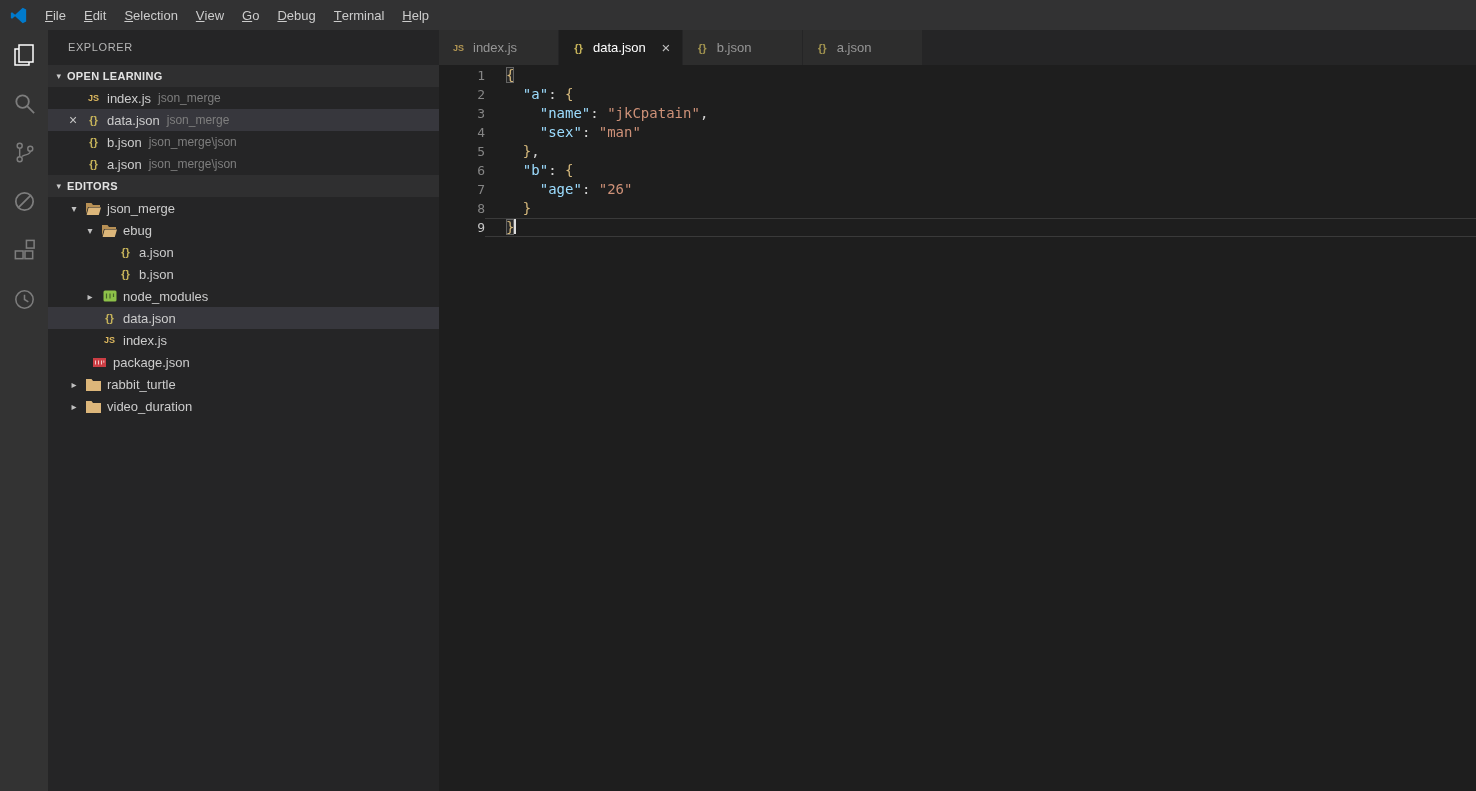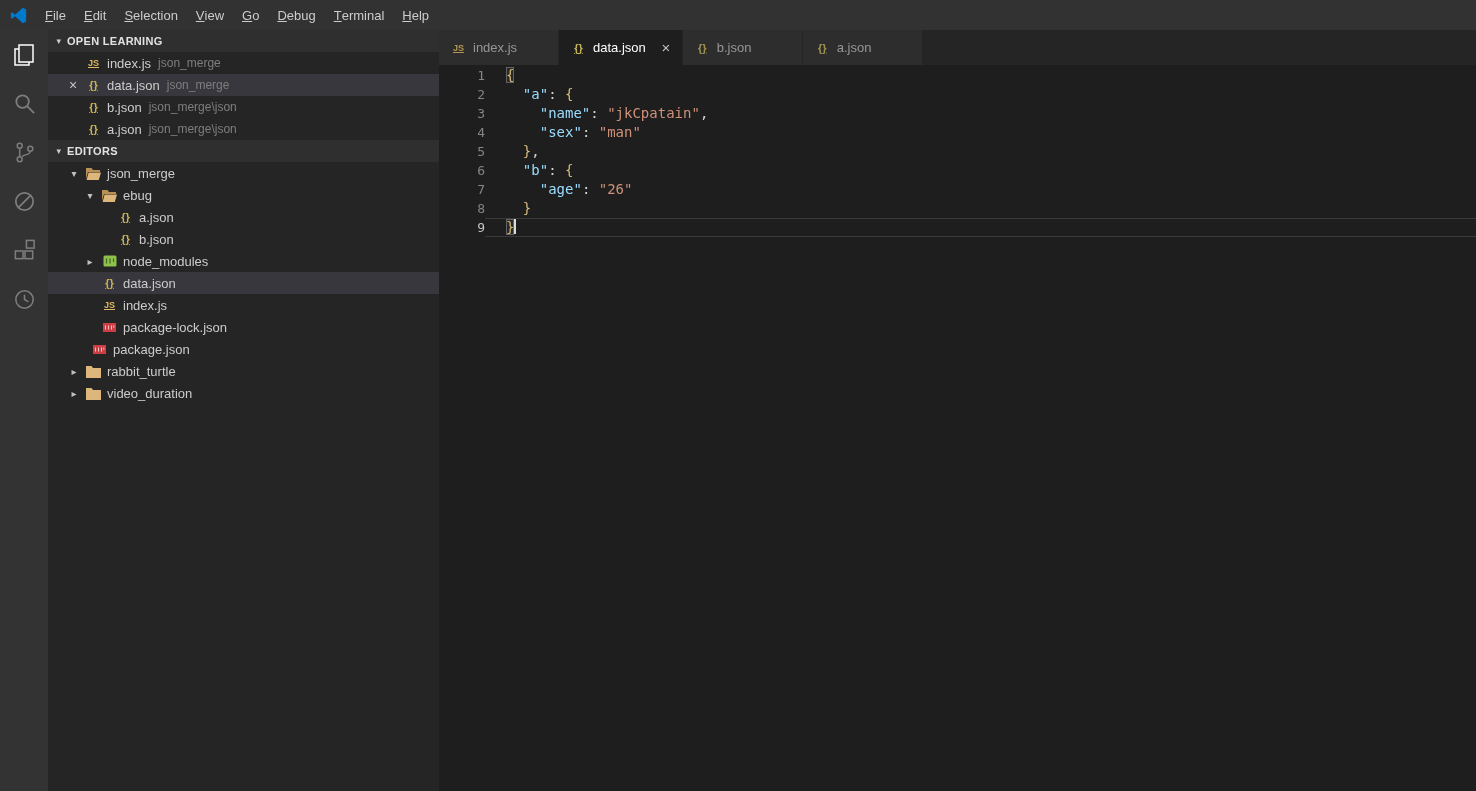--- a/index.html
+++ b/index.html
@@ -29,21 +29,21 @@
     font-weight:bold; color:#e2e2e2; letter-spacing:0.3px; cursor:pointer; }
   .section-header .twisty { width:16px; text-align:center; font-size:9px; color:#cccccc; margin-left:3px; }
   .row { height:22px; display:flex; align-items:center; cursor:pointer; white-space:nowrap; }
   .row.selected { background:#37373d; }
   .oe-row { padding-left:16px; }
   .close-slot { width:18px; flex:0 0 18px; text-align:center; color:#c5c5c5; font-size:14px; }
   .fi-wrap { width:17px; flex:0 0 17px; display:inline-flex; justify-content:center; align-items:center; margin-left:3px; }
   .row .label { margin-left:5px; color:#cccccc; }
   .row .detail { margin-left:7px; color:#7e7e7e; font-size:12px; }
   .twisty-slot { width:16px; flex:0 0 16px; text-align:center; font-size:10px; color:#c0c0c0; }
-  .fi { display:inline-flex; justify-content:center; align-items:center; font-weight:bold;text-decoration:underline; }
+  .fi { display:inline-flex; justify-content:center; align-items:center; font-weight:bold; }
   .fi-js { color:#ddb85f; font-size:9px; }
   .fi-json { color:#c7b45a; font-size:11px; }
 
   
   .editor-area { flex:1; display:flex; flex-direction:column; background:#1e1e1e; min-width:0; }
   .tab-bar { flex:0 0 35px; height:35px; background:#252526; display:flex; }
   .tab { height:100%; display:flex; align-items:center; padding:0 8px; min-width:120px;
     background:#2d2d2d; border-right:1px solid #252526; cursor:pointer; }
   .tab .label { margin-left:6px; color:#969696; }
   .tab.active { background:#1e1e1e; }
@@ -127,20 +127,21 @@
         </div>
         <div class="activity-item">
           <svg width="25" height="25" viewBox="0 0 26 26" fill="none" stroke="currentColor" stroke-width="1.6">
             <circle cx="13" cy="13" r="9"></circle>
             <path d="M13 8v5l4 2.5"></path>
           </svg>
         </div>
       </div>
 
     <div class="sidebar">
+      <div class="sidebar-title">EXPLORER</div>
       <div class="section-header">
         <span class="twisty">▾</span>
         <span>OPEN LEARNING</span>
       </div>
       <div>
           <div class="row oe-row">
             <span class="close-slot"></span>
             <span class="fi-wrap">
               <span class="fi fi-js">JS</span>
             </span>
@@ -228,38 +229,28 @@
             </span>
             <span class="label">data.json</span>
           </div>
           <div class="row tree-row" style="padding-left: 34px;">
             <span class="twisty-slot"></span>
             <span class="fi-wrap">
               <span class="fi fi-js">JS</span>
             </span>
             <span class="label">index.js</span>
           </div>
-          <div class="row tree-row" style="padding-left: 34px;">
+          <div class="row tree-row" style="padding-left: 24px;">
             <span class="twisty-slot"></span>
             <span class="fi-wrap">
               <svg width="13" height="9" viewBox="0 0 13 9">
                 <rect width="13" height="9" fill="#cc3e44"></rect>
                 <path d="M2.5 2.5v4M5.5 2.5v4M8.5 2.5v4M10.8 2.5v2.2" stroke="#f0c8ca" stroke-width="1"></path>
               </svg>
             </span>
-            <span class="label">package-lock.json</span>
-          </div>
-          <div class="row tree-row" style="padding-left: 24px;">
-            <span class="twisty-slot"></span>
-            <span class="fi-wrap">
-              <svg width="13" height="9" viewBox="0 0 13 9">
-                <rect width="13" height="9" fill="#cc3e44"></rect>
-                <path d="M2.5 2.5v4M5.5 2.5v4M8.5 2.5v4M10.8 2.5v2.2" stroke="#f0c8ca" stroke-width="1"></path>
-              </svg>
-            </span>
             <span class="label">package.json</span>
           </div>
           <div class="row tree-row" style="padding-left: 18px;">
             <span class="twisty-slot">▸</span>
             <span class="fi-wrap">
               <svg width="15" height="13" viewBox="0 0 15 13">
                 <path fill="#dcb67a" d="M0 1h5.5L7 3h8v10H0z"></path>
               </svg>
             </span>
             <span class="label">rabbit_turtle</span>

